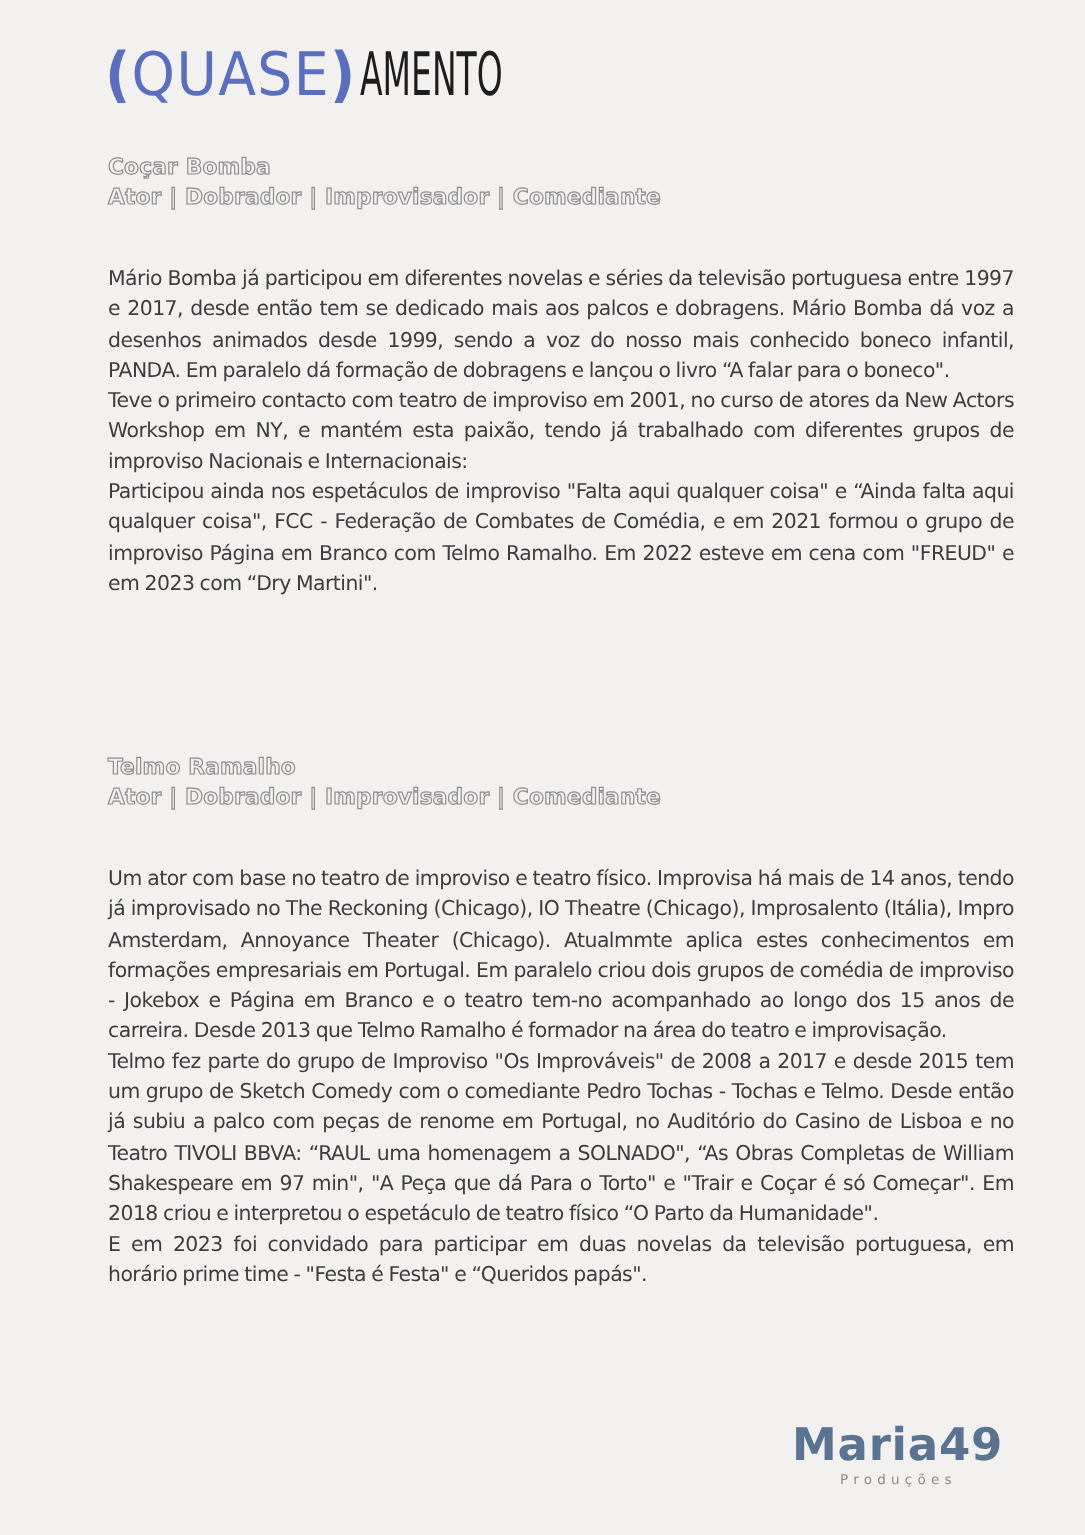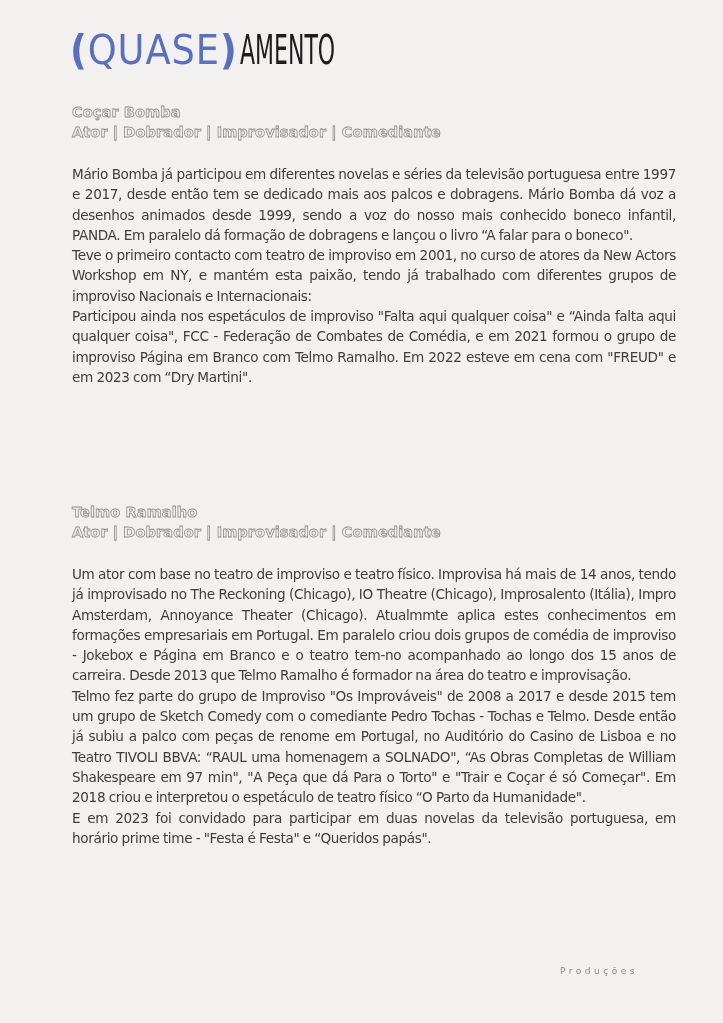--- a/index.html
+++ b/index.html
@@ -59,21 +59,21 @@
     font-family: "DejaVu Sans", sans-serif;
     font-size: 14.5px;
     font-weight: bold;
     color: #f3f0f0;
     -webkit-text-stroke: 0.8px #8e8e8e;
     letter-spacing: 0.1px;
     line-height: 20px;
     margin: 0;
   }
   .bio {
-    margin-top: 22px;
+    margin-top: 34px;
     font-size: 13.6px;
     line-height: 20.3px;
     text-align: justify;
     color: #3d3d3d;
     letter-spacing: -0.35px;
     word-spacing: -0.5px;
   }
   .bio p {
     margin: 0;
   }
@@ -91,21 +91,21 @@
     color: #5a7391;
     line-height: 32px;
     letter-spacing: 0.5px;
   }
   .footer-sub {
     font-family: "DejaVu Sans", sans-serif;
     font-size: 9px;
     color: #8a8a8a;
     letter-spacing: 3.5px;
     line-height: 10px;
-    margin-top: 18px;
+    margin-top: 2px;
     padding-left: 10px;
   }
 </style>
 </head>
 <body>
 
 <div class="logo">
   <span class="logo-quase"><span class="paren">(</span><span>QUASE</span><span class="paren">)</span></span>
     <span class="logo-amento">AMENTO</span>
 </div>
@@ -124,14 +124,15 @@
   <h2 class="person-name">Telmo Ramalho</h2>
   <div class="person-roles">Ator | Dobrador | Improvisador | Comediante</div>
   <div class="bio">
     <p>Um ator com base no teatro de improviso e teatro físico. Improvisa há mais de 14 anos, tendo já improvisado no The Reckoning (Chicago), IO Theatre (Chicago), Improsalento (Itália), Impro Amsterdam, Annoyance Theater (Chicago). Atualmmte aplica estes conhecimentos em formações empresariais em Portugal. Em paralelo criou dois grupos de comédia de improviso - Jokebox e Página em Branco e o teatro tem-no acompanhado ao longo dos 15 anos de carreira. Desde 2013 que Telmo Ramalho é formador na área do teatro e improvisação.</p>
     <p>Telmo fez parte do grupo de Improviso "Os Improváveis" de 2008 a 2017 e desde 2015 tem um grupo de Sketch Comedy com o comediante Pedro Tochas - Tochas e Telmo. Desde então já subiu a palco com peças de renome em Portugal, no Auditório do Casino de Lisboa e no Teatro TIVOLI BBVA: “RAUL uma homenagem a SOLNADO", “As Obras Completas de William Shakespeare em 97 min", "A Peça que dá Para o Torto" e "Trair e Coçar é só Começar". Em 2018 criou e interpretou o espetáculo de teatro físico “O Parto da Humanidade".</p>
     <p>E em 2023 foi convidado para participar em duas novelas da televisão portuguesa, em horário prime time - "Festa é Festa" e “Queridos papás".</p>
   </div>
 </div>
 
 <div class="footer-logo">
+  <div class="footer-brand">Maria49</div>
   <div class="footer-sub">Produções</div>
 </div>
 
 </body></html>

